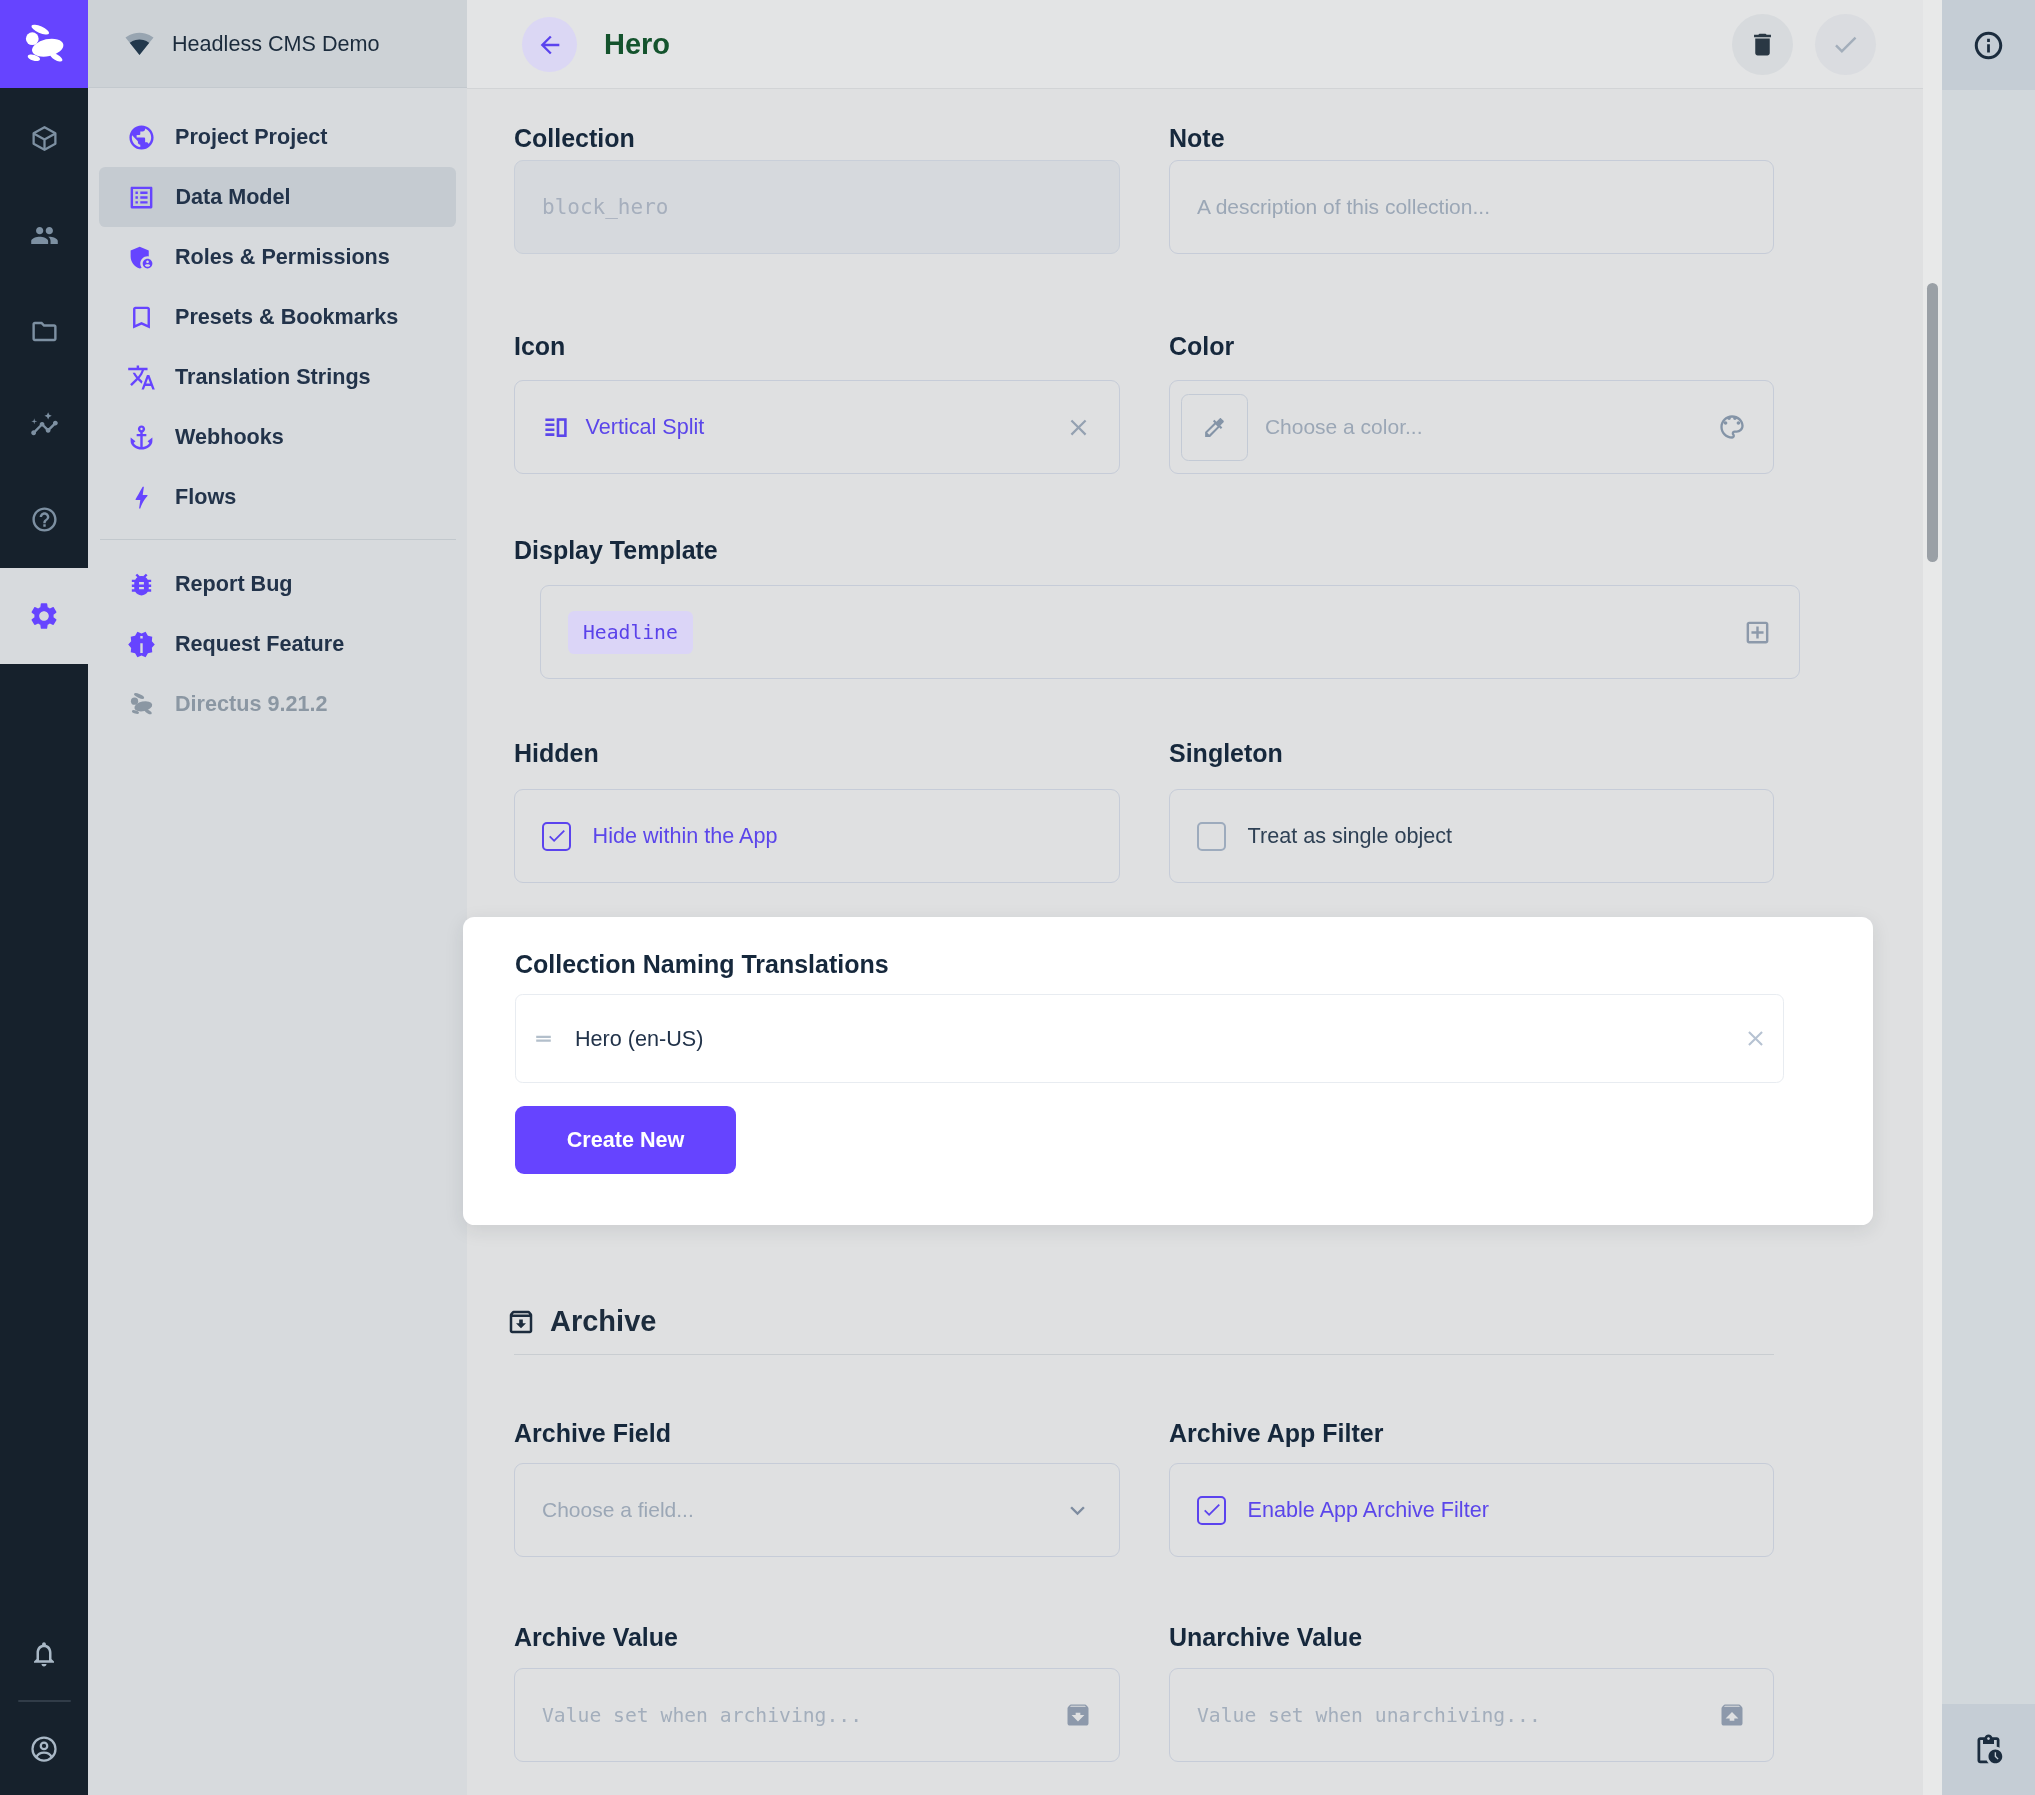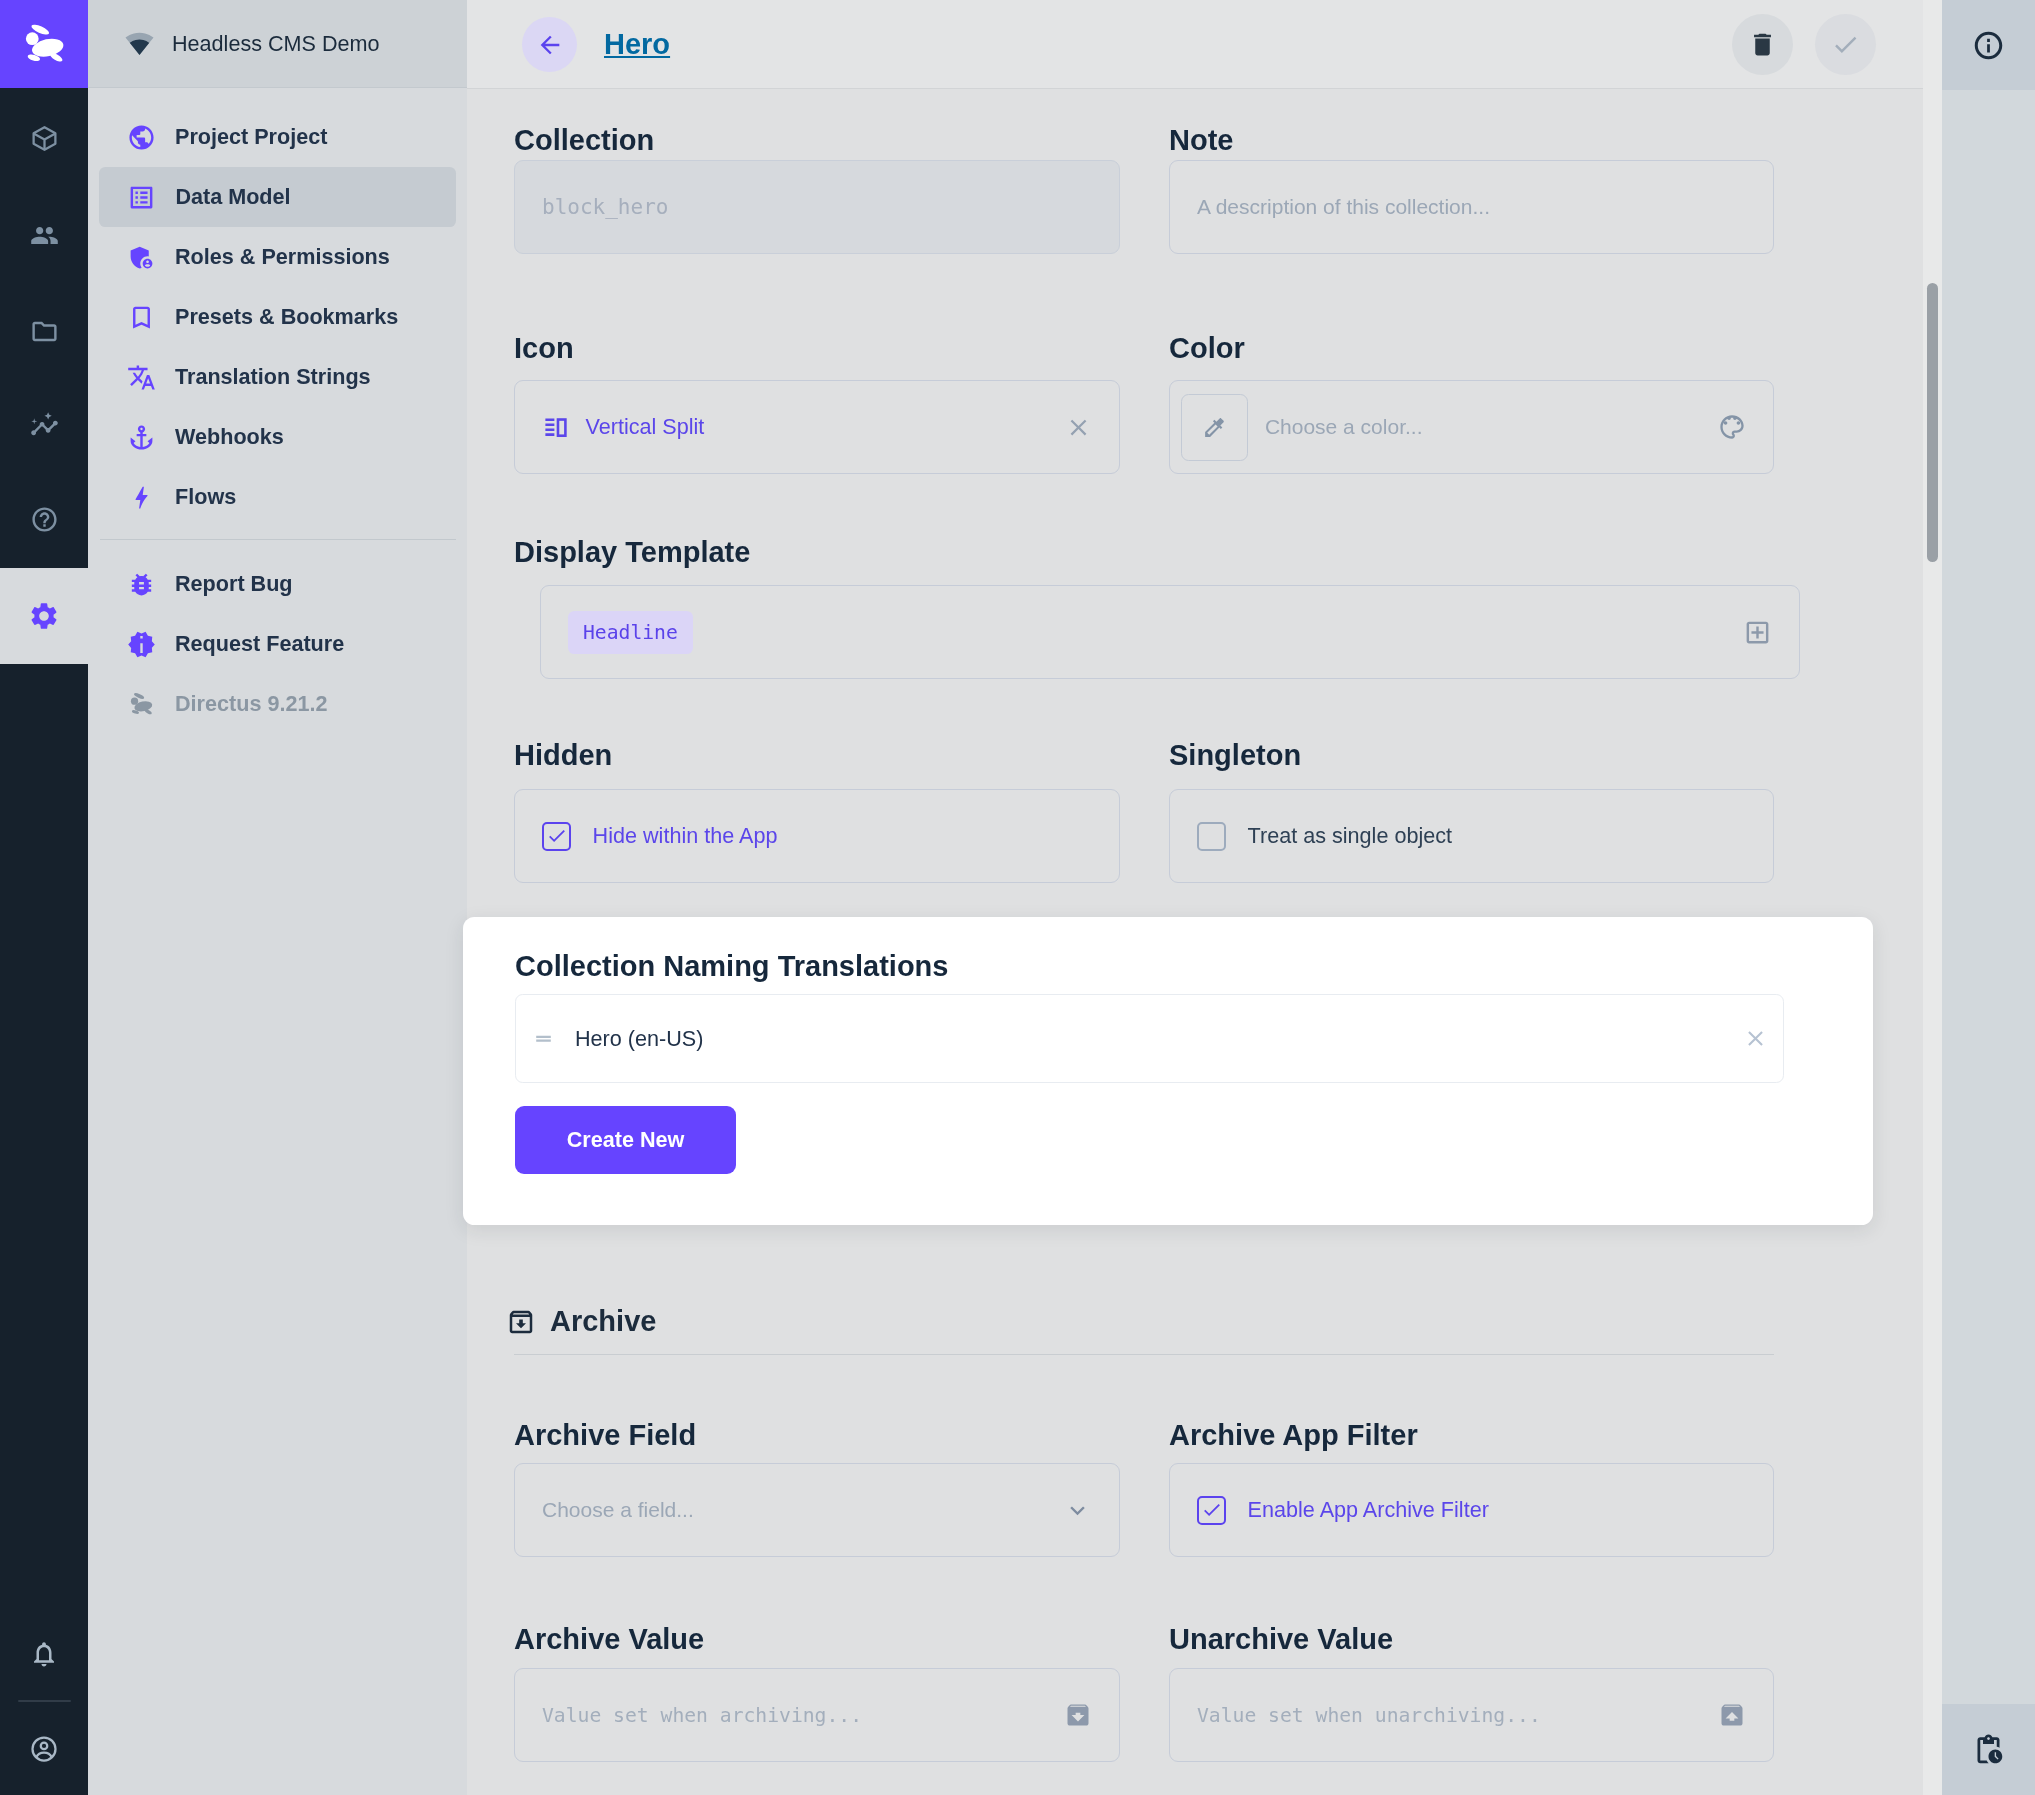--- a/index.html
+++ b/index.html
@@ -30,27 +30,27 @@
   .nav-item.ghost{color:#8b97a3;}
   .nav-item.ghost .nic{color:#8b97a3;}
   #nav-divider{left:100px;top:539px;width:356px;height:1.3px;background:#c2c8cd;}
 
   
   #main-header{left:467px;top:0;width:1456px;height:88px;background:#e3e4e5;
         border-bottom:1.3px solid #d2d4d6;}
   #back-btn{left:522px;top:17px;width:55px;height:55px;border-radius:50%;background:#dbd7f4;
         display:flex;align-items:center;justify-content:center;color:#5b43ee;cursor:pointer;}
   #page-title{left:604px;top:0;height:88px;display:flex;align-items:center;
-        font-size:29px;font-weight:700;color:#0369a1;text-decoration:underline;}
+        font-size:29px;font-weight:700;color:#14532d;}
   .hdr-circle{top:14px;width:61px;height:61px;border-radius:50%;display:flex;align-items:center;justify-content:center;}
   #trash-btn{left:1732px;background:#d7dadd;color:#2a3844;cursor:pointer;}
   #check-btn{left:1815px;background:#dadce0;color:#a3aebb;}
 
   
-  .flabel{font-size:29px;font-weight:700;color:#16283c;text-align:center;}
+  .flabel{font-size:25px;font-weight:700;color:#16283c;text-align:center;}
   .fbox{border:1.9px solid #c6ccd8;border-radius:9px;box-sizing:border-box;height:94px;
         display:flex;align-items:center;padding:0 27px;gap:16.5px;}
   .fbox.disabled{background:#d6d9dd;border-color:#c9cfd9;}
   .mono{font-family:"DejaVu Sans Mono",monospace;}
   .ph{color:#9ba7b6;font-size:21px;}
   .ph.mono{font-size:19.7px;color:#a3aebc;}
   .val-purple{color:#5b46ea;font-size:21.6px;}
   .spacer{flex:1;}
   .suffix-ic{color:#8d99ab;}
   .cb{width:29px;height:29px;border-radius:5px;box-sizing:border-box;flex:none;

